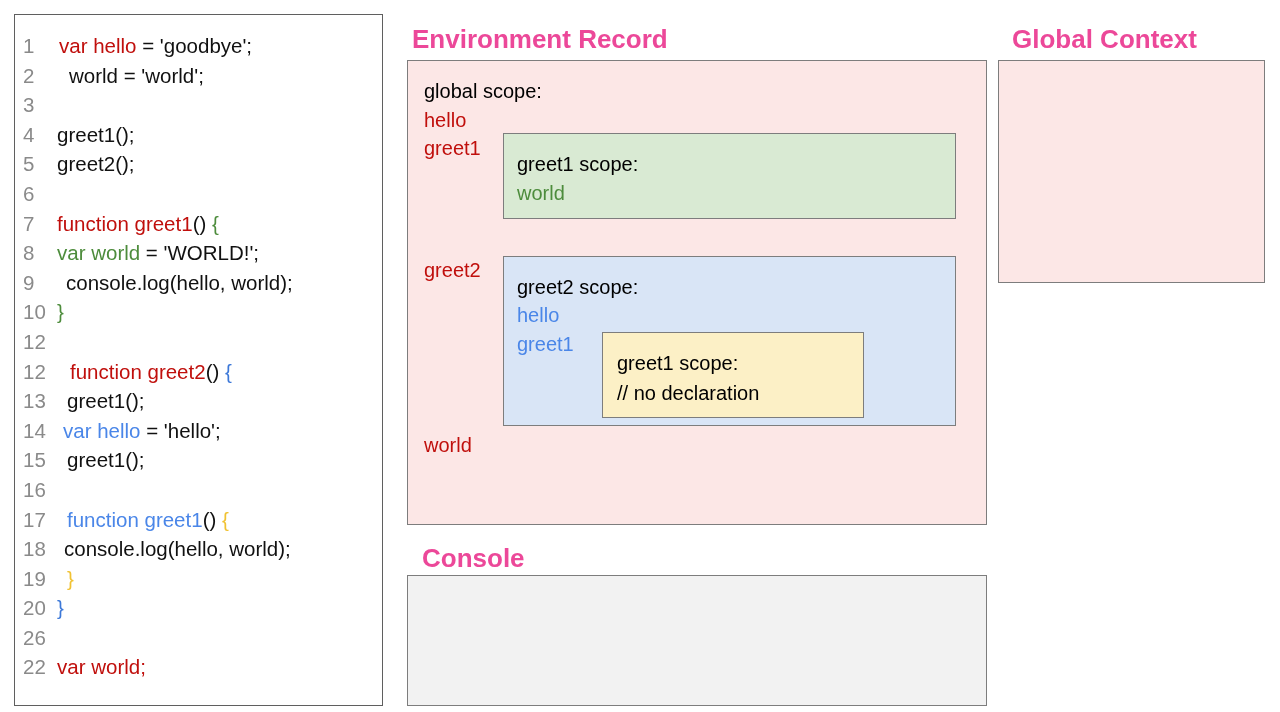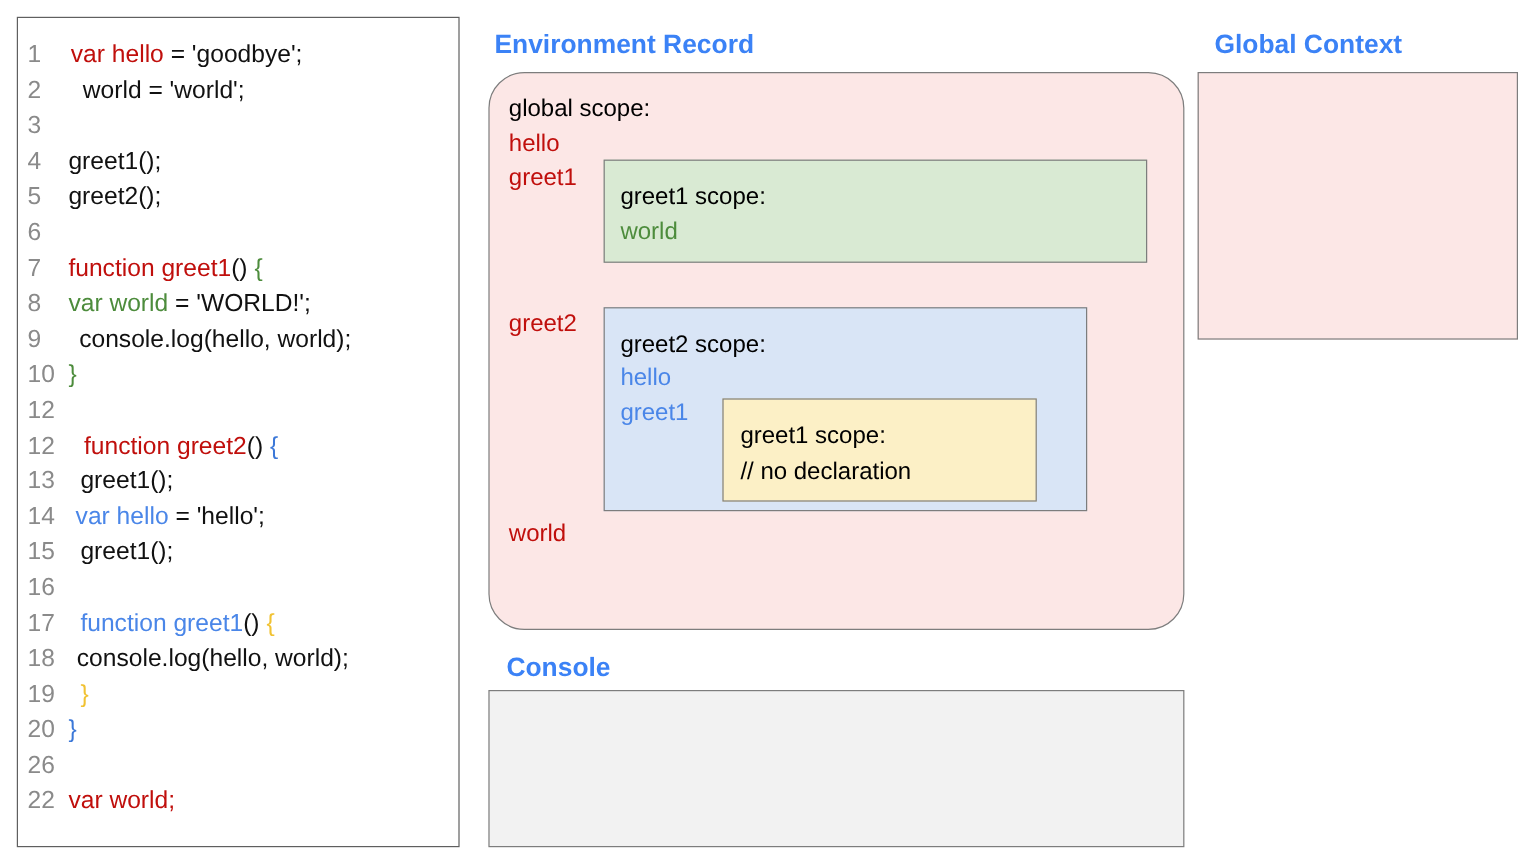--- a/index.html
+++ b/index.html
@@ -18,30 +18,30 @@
   .lineno { flex:none; width:34px; color:var(--line_number_gray); }
   .code-text { white-space:pre; }
   .c-ink        { color:var(--ink); }
   .c-red        { color:var(--red); }
   .c-green      { color:var(--green); }
   .c-blue       { color:var(--blue); }
   .c-blue_brace { color:var(--blue_brace); }
   .c-yellow     { color:var(--yellow); }
 
   
-  .heading { position:absolute; font-size:22px; font-weight:700; color:#3b82f6; white-space:nowrap; }
+  .heading { position:absolute; font-size:26px; font-weight:700; color:#ec4899; white-space:nowrap; }
   #env-heading     { left:412px; top:24px; }
   #global-heading  { left:1012px; top:24px; }
   #console-heading { left:422px; top:543px; }
 
   
   .box { position:absolute; border:1.5px solid var(--box_border); box-sizing:border-box; }
-  #env-box     { left:407px; top:60px;  width:580px; height:465px; background:var(--pink_fill);border-radius:30px; }
+  #env-box     { left:407px; top:60px;  width:580px; height:465px; background:var(--pink_fill); }
   #greet1-box  { left:95px;  top:72px;  width:453px; height:86px;  background:var(--green_fill); }
-  #greet2-box  { left:95px;  top:195px; width:403px; height:170px; background:var(--blue_fill); }
+  #greet2-box  { left:95px;  top:195px; width:453px; height:170px; background:var(--blue_fill); }
   #inner-greet1-box { left:98px; top:75px; width:262px; height:86px; background:var(--yellow_fill); }
   #console-box { left:407px; top:575px; width:580px; height:131px; background:var(--console_fill); }
   #global-box  { left:998px; top:60px;  width:267px; height:223px; background:var(--pink_fill); }
 
   .t { position:absolute; font-size:20px; white-space:nowrap; }
   .t-ink   { color:#000; }
   .t-red   { color:var(--red); }
   .t-green { color:var(--green); }
   .t-blue  { color:var(--blue); }
 </style>

